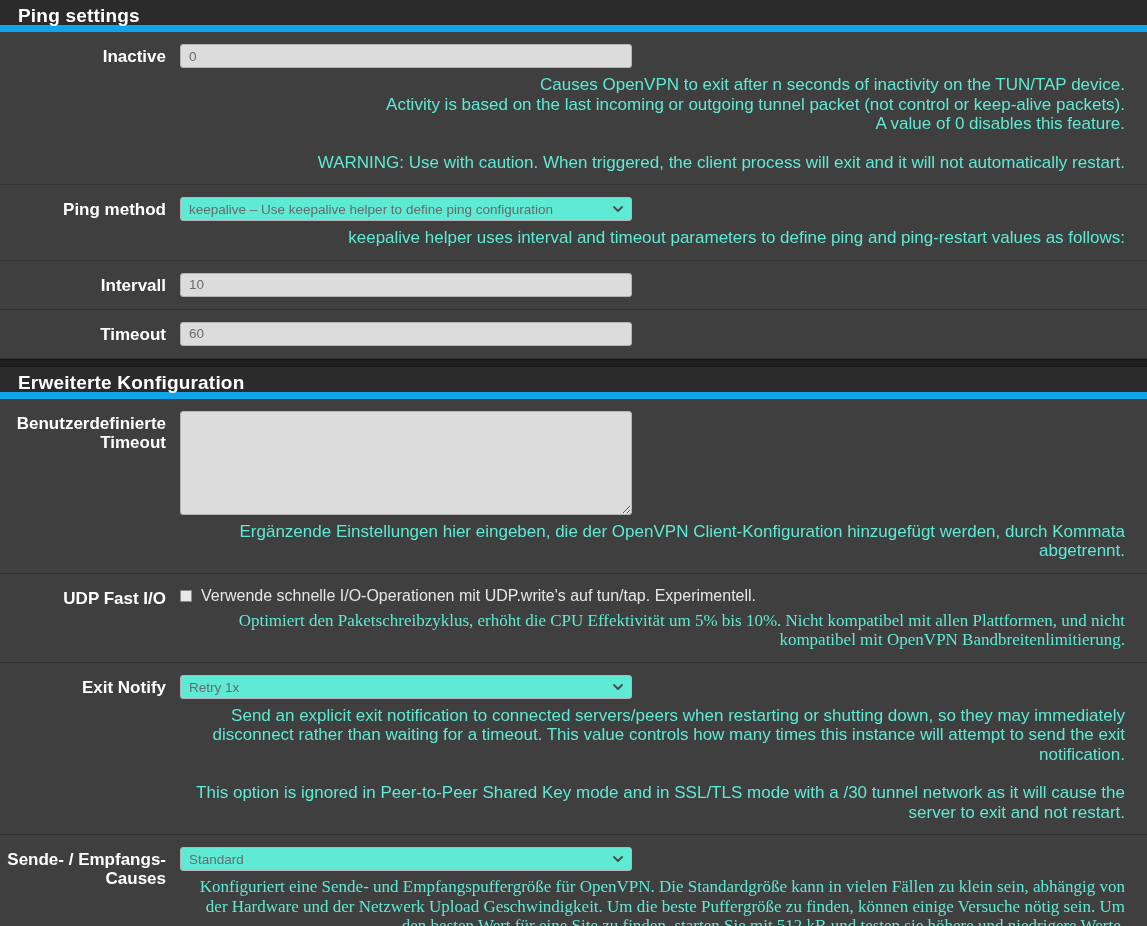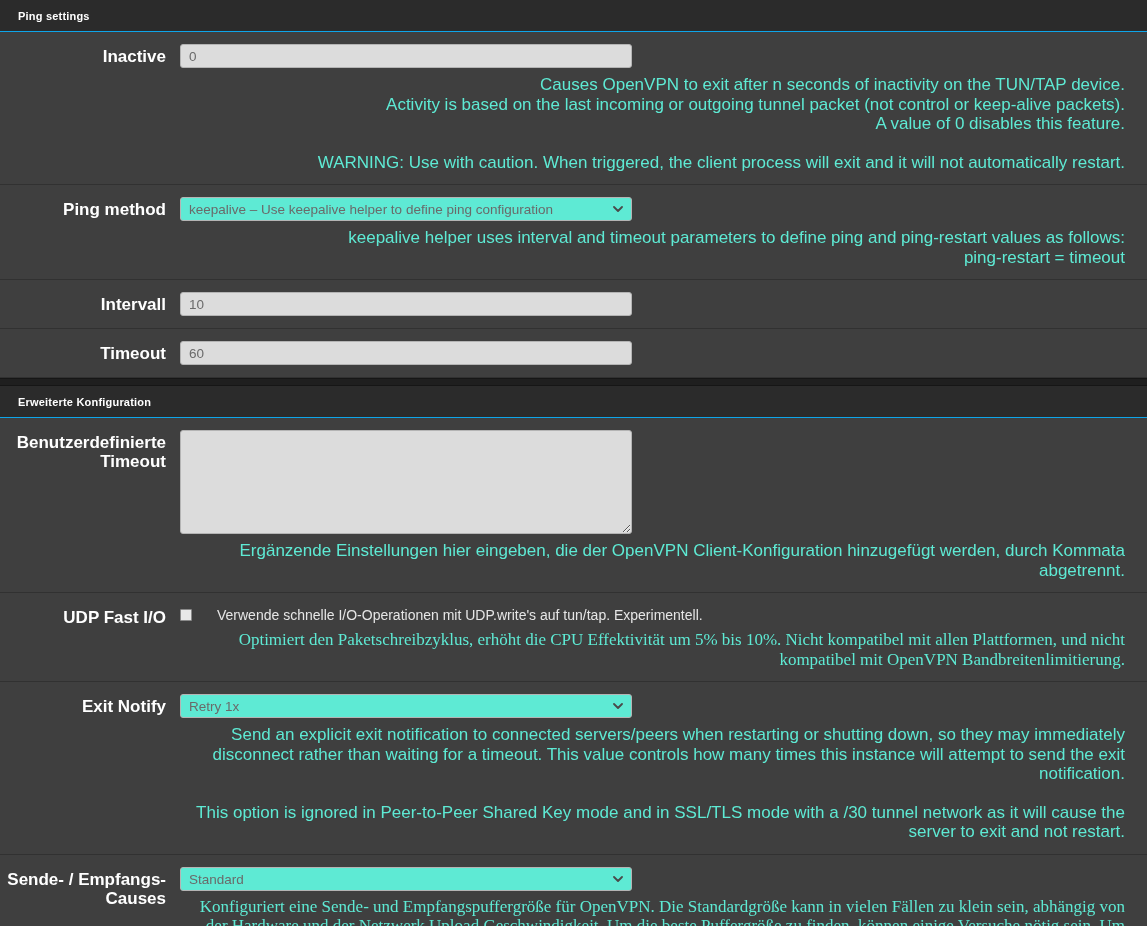--- a/index.html
+++ b/index.html
@@ -18,23 +18,23 @@
   }
 
   .page { width: 1147px; }
 
   
   .section { background: #3f3f3f; }
   .section-header {
     background: #2b2b2b;
     color: #ffffff;
     font-weight: bold;
-    font-size: 11px;
+    font-size: 19px;
     padding: 8px 6px 8px 18px;
-    border-bottom: 1px solid #0ea5e9;
+    border-bottom: 7px solid #0ea5e9;
     letter-spacing: 0.2px;
     height: 32px;
     line-height: 16px;
   }
   .section-gap {
     height: 8px;
     background: #1f1f1f;
     border-top: 1px solid #161616;
     border-bottom: 1px solid #161616;
   }
@@ -145,23 +145,22 @@
     border: 1px solid #8a8a8a;
     border-radius: 1px;
     margin: 0;
     flex: 0 0 12px;
     outline: none;
     cursor: pointer;
   }
   input.cbox:checked { background: #2b6fb5; }
   .check-label {
     color: #e6e6e6;
-    font-size: 14px;
+    font-size: 16px;
     line-height: 18px;
-    margin-left: 16px;
   }
 
   
   .help {
     color: #5eead4;
     font-size: 17px;
     line-height: 19.5px;
     margin-top: 7px;
     max-width: 945px;
     text-align: right;
@@ -201,21 +200,20 @@
             <option>keepalive – Use keepalive helper to define ping configuration</option>
           </select>
           <span class="select-arrow">
             <svg width="10" height="10" viewBox="0 0 10 10">
                 <path d="M1 3 L5 7 L9 3" stroke="#4a4a4a" stroke-width="1.8" fill="none" stroke-linecap="round" stroke-linejoin="round"></path>
               </svg>
           </span>
         </div>
         <div class="help">
           <p>keepalive helper uses interval and timeout parameters to define ping and ping-restart values as follows:</p>
-          <p>ping-restart = timeout</p>
         </div>
       </div>
     </div>
 
     <div class="row">
       <div class="row-label">Intervall</div>
       <div class="row-field">
         <input class="text-input" type="text" value="10" style="">
       </div>
     </div>

